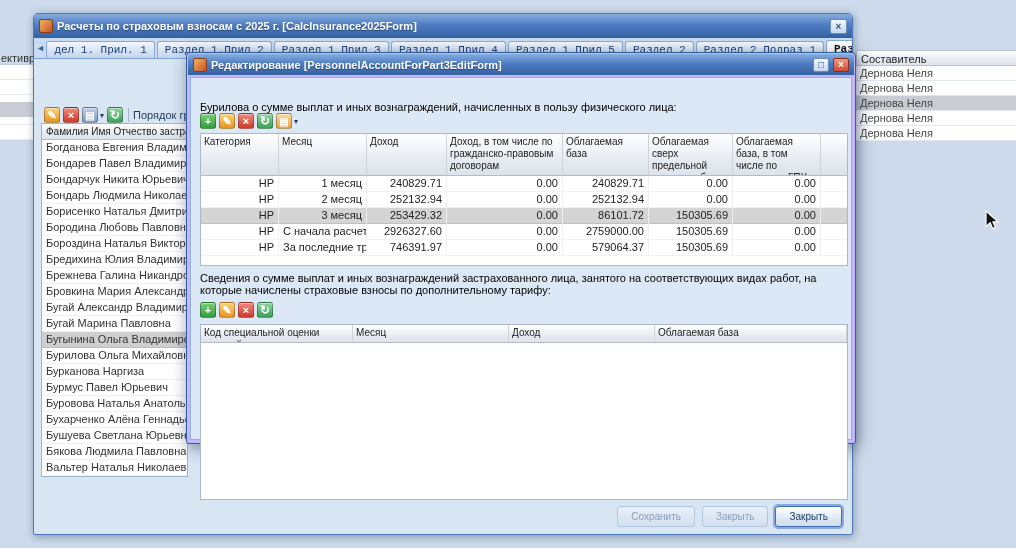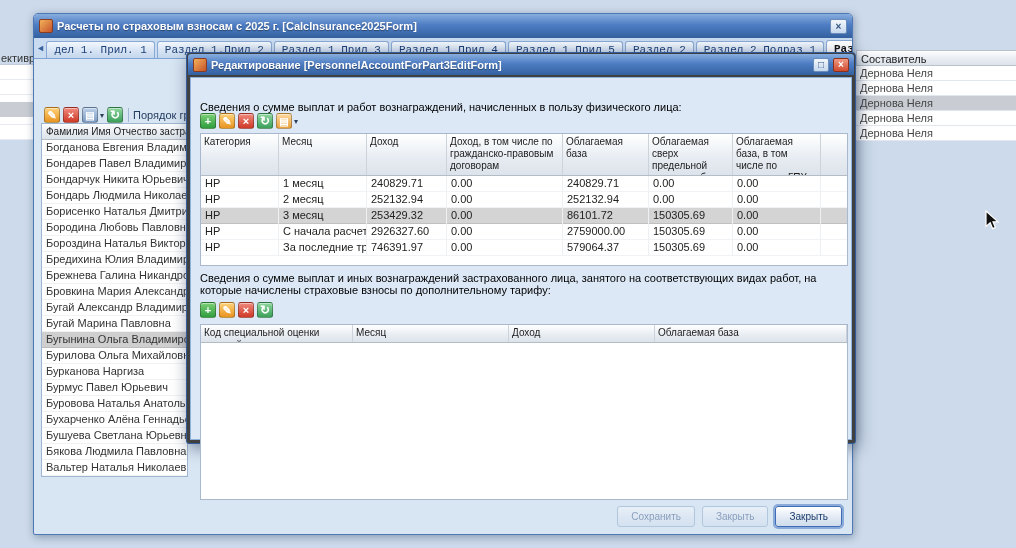--- a/index.html
+++ b/index.html
@@ -70,21 +70,21 @@
   .add-icon      { background:linear-gradient(#7ed077,#2f9e3f); }
   .edit-icon     { background:linear-gradient(#ffd27a,#e8941f); }
   .delete-icon   { background:linear-gradient(#f08a7d,#cf3a28); }
   .refresh-icon  { background:linear-gradient(#8fd6a0,#3ba05a); font-size:12px; }
   .copy-menu-icon{ background:linear-gradient(#ffd9a0,#e9a23b); font-size:10px; }
   .export-icon   { background:linear-gradient(#bcd0e8,#7d9cc4); font-size:10px; }
   .dd { display:inline-block; font-size:8px; color:#2c3f58; margin:4px 3px 0 -1px; vertical-align:top; cursor:pointer; }
 
   
   .window.dialog { left:186px; top:52px; width:670px; height:392px; z-index:2;
-    background:#404040; border:1px solid #335c9e; border-radius:4px 4px 3px 3px;
+    background:#c4b5fd; border:1px solid #335c9e; border-radius:4px 4px 3px 3px;
     box-shadow:2px 4px 16px rgba(20,40,70,.5); }
   .window.dialog .titlebar { height:21px; margin:1px 1px 0 1px; border-radius:3px 3px 0 0; }
   .window.dialog .win-btn { width:16px; height:14px; flex-basis:16px; line-height:12px; }
   .dialog-body { position:absolute; left:3px; right:3px; top:24px; bottom:3px;
     background:#dce8f6; border:1px solid #8fb2dc; }
   .dlg-tabstrip { position:absolute; left:0; right:0; top:0; height:21px; padding-left:4px;
     border-bottom:1px solid #8fb2dc; white-space:nowrap; }
   .caption { position:absolute; left:9px; right:9px; color:#000; font-size:11px; line-height:12px; }
   .c1 { top:23px; }
   .c2 { top:194px; }
@@ -96,21 +96,21 @@
   .g1 { top:55px; height:133px; }
   .g2 { top:246px; height:176px; }
   .grid-hdr { background:linear-gradient(#ffffff,#e7ecf2 60%,#dde3ea); border-bottom:1px solid #b4bcc6;
     white-space:nowrap; font-size:0; }
   .grid-hcell { display:inline-block; vertical-align:top; height:100%; padding:2px 3px;
     font-size:10px; line-height:12px; color:#1c1c1c; border-right:1px solid #cdd3da;
     white-space:normal; overflow:hidden; cursor:pointer; }
   .grid-row { height:16px; white-space:nowrap; font-size:0; border-bottom:1px solid #f0f2f5; cursor:default; }
   .grid-row.sel { background:#d4d4d4; border-bottom-color:#c0c0c0; }
   .grid-cell { display:inline-block; vertical-align:top; height:16px; line-height:15px; padding:0 4px;
-    font-size:11px; color:#222; border-right:1px solid #eef1f4; overflow:hidden; white-space:nowrap; }
+    font-size:11px; color:#222; border-right:1px solid #eef1f4; overflow:hidden; white-space:nowrap;text-align:right; }
 
   .btnrow { position:absolute; right:9px; top:428px; display:flex; gap:7px; }
   .btn { height:21px; padding:0 13px; font-family:inherit; font-size:10px; color:#1d3c6d; cursor:pointer;
     background:linear-gradient(#ffffff,#dfe8f3 60%,#cfdceb); border:1px solid #7f9dc2; border-radius:3px; }
   .btn.disabled { opacity:.42; }
   .btn.default { border-color:#3f6cb4; box-shadow:0 0 0 2px rgba(74,122,194,.55); }
 
   .cursor { position:absolute; left:985px; top:210px; z-index:10; }
 </style>
 </head>
@@ -174,21 +174,21 @@
   </div>
 
   <div class="window dialog">
     <div class="titlebar">
       <span class="app-ico"></span>
       <span class="title">Редактирование [PersonnelAccountForPart3EditForm]</span>
       <span class="win-btn">□</span>
       <span class="win-btn red">×</span>
     </div>
     <div class="dialog-body">
-      <div class="caption c1">Сведения о сумме выплат и работ вознаграждений, начисленных в пользу физического лица:</div>
+      <div class="caption c1">Бурилова о сумме выплат и иных вознаграждений, начисленных в пользу физического лица:</div>
       <div class="toolbar t1" id="dlg-toolbar1"><span class="tbtn add-icon">+</span><span class="tbtn edit-icon">✎</span><span class="tbtn delete-icon">×</span><span class="tbtn refresh-icon">↻</span><span class="tbtn copy-menu-icon">▤</span><span class="dd">▾</span></div>
       <div class="grid g1" id="dlg-table1">
           <div class="grid-hdr" style="height: 42px;"><div class="grid-hcell" style="width: 78px;">Категория</div><div class="grid-hcell" style="width: 88px;">Месяц</div><div class="grid-hcell" style="width: 80px;">Доход</div><div class="grid-hcell" style="width: 116px;">Доход, в том числе по гражданско-правовым договорам</div><div class="grid-hcell" style="width: 86px;">Облагаемая база</div><div class="grid-hcell" style="width: 84px;">Облагаемая сверх предельной величины базы</div><div class="grid-hcell" style="width: 88px;">Облагаемая база, в том числе по договорам ГПХ</div></div>
           <div class="grid-row"><div class="grid-cell" style="width: 78px;">НР</div><div class="grid-cell" style="width: 88px;">1 месяц</div><div class="grid-cell" style="width: 80px;">240829.71</div><div class="grid-cell" style="width: 116px;">0.00</div><div class="grid-cell" style="width: 86px;">240829.71</div><div class="grid-cell" style="width: 84px;">0.00</div><div class="grid-cell" style="width: 88px;">0.00</div></div>
           <div class="grid-row"><div class="grid-cell" style="width: 78px;">НР</div><div class="grid-cell" style="width: 88px;">2 месяц</div><div class="grid-cell" style="width: 80px;">252132.94</div><div class="grid-cell" style="width: 116px;">0.00</div><div class="grid-cell" style="width: 86px;">252132.94</div><div class="grid-cell" style="width: 84px;">0.00</div><div class="grid-cell" style="width: 88px;">0.00</div></div>
           <div class="grid-row sel"><div class="grid-cell" style="width: 78px;">НР</div><div class="grid-cell" style="width: 88px;">3 месяц</div><div class="grid-cell" style="width: 80px;">253429.32</div><div class="grid-cell" style="width: 116px;">0.00</div><div class="grid-cell" style="width: 86px;">86101.72</div><div class="grid-cell" style="width: 84px;">150305.69</div><div class="grid-cell" style="width: 88px;">0.00</div></div>
           <div class="grid-row"><div class="grid-cell" style="width: 78px;">НР</div><div class="grid-cell" style="width: 88px;">С начала расчетн...</div><div class="grid-cell" style="width: 80px;">2926327.60</div><div class="grid-cell" style="width: 116px;">0.00</div><div class="grid-cell" style="width: 86px;">2759000.00</div><div class="grid-cell" style="width: 84px;">150305.69</div><div class="grid-cell" style="width: 88px;">0.00</div></div>
           <div class="grid-row"><div class="grid-cell" style="width: 78px;">НР</div><div class="grid-cell" style="width: 88px;">За последние три...</div><div class="grid-cell" style="width: 80px;">746391.97</div><div class="grid-cell" style="width: 116px;">0.00</div><div class="grid-cell" style="width: 86px;">579064.37</div><div class="grid-cell" style="width: 84px;">150305.69</div><div class="grid-cell" style="width: 88px;">0.00</div></div>
         </div>
       <div class="caption c2">Сведения о сумме выплат и иных вознаграждений застрахованного лица, занятого на соответствующих видах работ, на которые начислены страховые взносы по дополнительному тарифу:</div>

